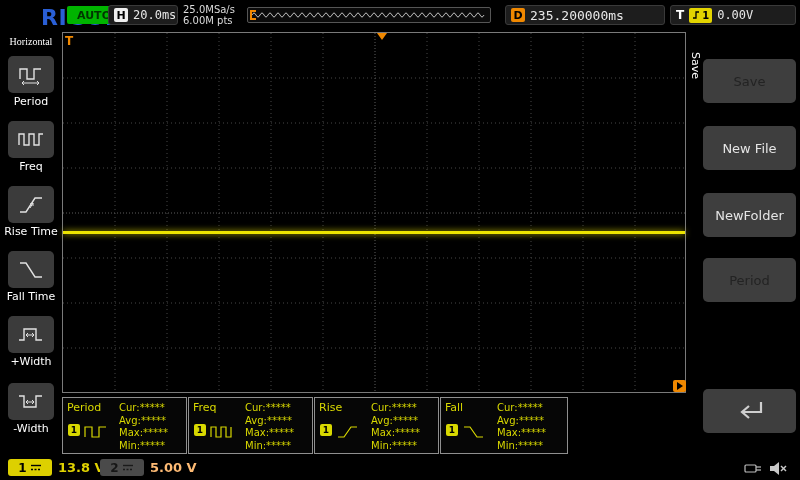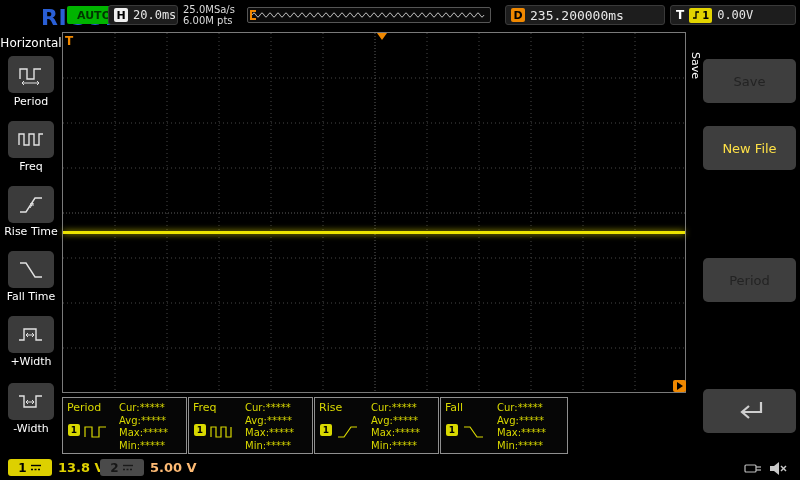--- a/index.html
+++ b/index.html
@@ -28,21 +28,21 @@
           background:#0b0b0b; border:1px solid #565656; border-radius:2px; }
   .pv-cursor { position:absolute; left:2px; top:2px; width:6px; height:10px;
           border-left:2px solid #f08800; border-top:2px solid #f08800;
           border-bottom:2px solid #f08800; }
   .trig-src { height:15px; padding:0 3px; background:#e3d400; border-radius:2px;
           display:flex; align-items:center; gap:2px; color:#000; font-size:10px;
           font-weight:bold; flex:none; }
   .tlabel { font-size:12px; font-weight:bold; color:#fff; }
   
   .lm-title { position:absolute; left:0; top:36px; width:62px; text-align:center;
-          color:#fff; font-size:12px; }
+          color:#fff; font-size:10px;font-family:Liberation Serif, serif; }
   .lm-item { position:absolute; left:0; width:62px; text-align:center; }
   .lm-btn { margin:0 auto; width:46px; height:37px; background:#3b3b3b;
           border-radius:5px; display:flex; align-items:center; justify-content:center; }
   .lm-label { margin-top:2px; color:#fff; font-size:11px; }
   
   #grid { position:absolute; left:62px; top:32px; width:624px; height:361px;
           border:1px solid #7a7a7a; }
   .trace { position:absolute; left:63px; top:231px; width:622px; height:3px;
           background:#ece400; box-shadow:0 0 6px rgba(236,228,0,.85); }
   .t-marker { position:absolute; left:65px; top:34px; color:#f08800;
@@ -52,21 +52,21 @@
           border-top:7px solid #f08800; }
   .delay-marker { position:absolute; left:673px; top:380px; width:13px; height:12px;
           background:#f08800; border-radius:2px; display:flex; align-items:center;
           justify-content:center; }
   .delay-marker .arr { width:0; height:0; border-top:4px solid transparent;
           border-bottom:4px solid transparent; border-left:6px solid #000; }
   
   .save-tab { position:absolute; left:689px; top:52px; writing-mode:vertical-rl;
           color:#fff; font-size:11px; }
   .rm-btn { position:absolute; left:703px; width:93px; height:44px; background:#3e3e3e;
-          border-radius:5px; color:#fde047; font-size:13px; display:flex;
+          border-radius:5px; color:#e5e5e5; font-size:13px; display:flex;
           align-items:center; justify-content:center; }
   .rm-btn.disabled { color:#232323; }
   
   .meas-box { position:absolute; top:397px; width:125px; height:57px; background:#060606;
           border:1px solid #8f8f8f; color:#d8d800; }
   .meas-name { position:absolute; left:4px; top:3px; font-size:11px; }
   .meas-badge { position:absolute; left:5px; top:26px; width:12px; height:12px;
           background:#d8d800; color:#000; font-size:9px; font-weight:bold;
           display:flex; align-items:center; justify-content:center; border-radius:2px; }
   .meas-icon { position:absolute; left:21px; top:26px; }
@@ -215,20 +215,21 @@
   <div class="t-marker">T</div>
   <div class="trig-pos"></div>
   <div class="delay-marker">
       <span class="arr"></span>
     </div>
 
   <div class="save-tab">Save</div>
 
   <div class="rm-btn disabled" style="top:59px">Save</div>
   <div class="rm-btn" style="top:126px">New File</div>
+  <div class="rm-btn" style="top:193px">NewFolder</div>
   <div class="rm-btn disabled" style="top:258px">Period</div>
   <div class="rm-btn" style="top:389px">
     <svg width="38" height="28">
       <path d="M30 5 V15 H12 M18 9 L11 15 L18 21" stroke="#cfcfcf" stroke-width="2.2" fill="none"></path>
     </svg>
   </div>
 
   <div class="meas-box" style="left:62px">
     <div class="meas-name">Period</div>
     <div class="meas-badge">1</div>

